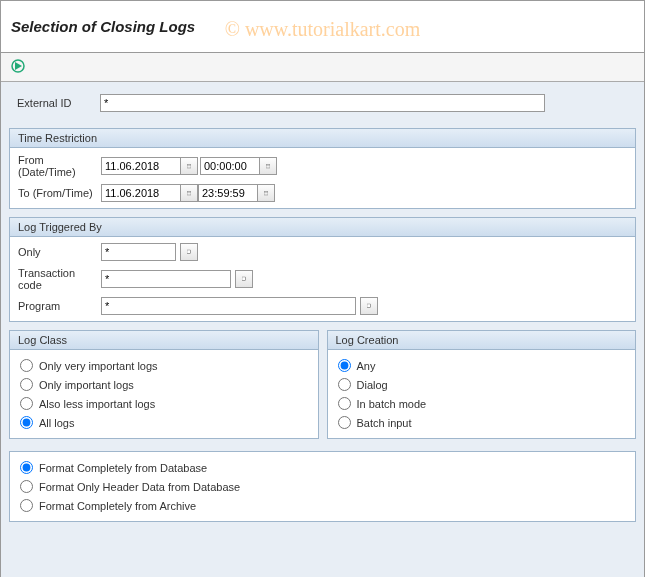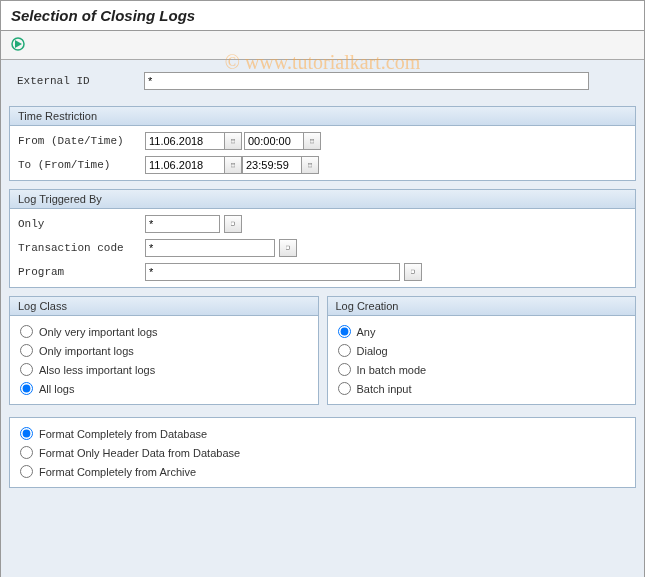--- a/index.html
+++ b/index.html
@@ -1,41 +1,41 @@
 <!DOCTYPE html>
 <html><head>
   <meta charset="utf-8">
   <style>
     * { box-sizing: border-box; font-family: Arial, sans-serif; }
     body { margin: 0; padding: 0; background: #fff; width: 645px; }
     .container { border: 1px solid #999; width: 645px; height: 577px; position: relative; }
-    .title-bar { padding: 6px 10px; border-bottom: 1px solid #999; }
+    .title-bar { padding: 17px 10px; border-bottom: 1px solid #999; }
     .title-bar h1 { font-size: 15px; font-style: italic; font-weight: bold; margin: 0; color: #222; }
     .toolbar { padding: 4px 8px; border-bottom: 1px solid #aaa; background: #f5f5f5; }
     .toolbar-icon { display: inline-flex; align-items: center; justify-content: center; width: 18px; height: 18px; cursor: pointer; }
     .content { padding: 8px; background: #e8eef5; height: calc(577px - 52px); }
     .row { display: flex; align-items: center; margin-bottom: 6px; }
-    .label { font-size: 11px; color: #333; width: 127px; font-family: Liberation Mono, monospace; }
+    .label { font-size: 11px; color: #333; width: 83px; }
     .input { font-size: 11px; padding: 1px 3px; border: 1px solid #999; background: #fff; height: 18px; }
     .input-wide { width: 445px; }
     .input-date { width: 80px; }
     .input-time { width: 60px; }
     .input-small { width: 75px; }
     .input-med { width: 130px; }
     .input-large { width: 255px; }
     .cal-btn { width: 18px; height: 18px; border: 1px solid #999; background: linear-gradient(#fdfdfd,#e5e5e5); margin-left: -1px; cursor: pointer; display: inline-flex; align-items: center; justify-content: center; font-size: 9px; }
     .sh-btn { width: 18px; height: 18px; border: 1px solid #999; background: linear-gradient(#fdfdfd,#e5e5e5); margin-left: 4px; cursor: pointer; display: inline-flex; align-items: center; justify-content: center; }
     .group { border: 1px solid #9fb6cc; border-radius: 0; margin-bottom: 8px; background: #ffffff; }
     .group-title { font-size: 11px; color: #333; background: linear-gradient(#e5eef7, #cdddee); border-bottom: 1px solid #9fb6cc; padding: 3px 8px; }
     .group-body { padding: 6px 8px; }
     .two-col { display: flex; gap: 8px; margin-bottom: 8px; }
     .two-col .group { flex: 1; margin-bottom: 4px; }
     .radio-row { display: flex; align-items: center; font-size: 11px; color: #333; padding: 3px 0; }
     .radio-row input { margin: 0 6px 0 2px; }
-    .watermark { position: absolute; top: 50px; left: 50%; transform: translateX(-50%); font-size: 20px; color: rgba(255,165,60,0.5); font-family: serif; pointer-events: none; z-index: 100; }
+    .watermark { position: absolute; top: 17px; left: 50%; transform: translateX(-50%); font-size: 20px; color: rgba(255,165,60,0.5); font-family: serif; pointer-events: none; z-index: 100; }
     .ext-row { padding: 4px 8px 10px 8px; }
   </style>
 </head>
 <body>
 
 <div class="container">
   <div class="title-bar">
     <h1>Selection of Closing Logs</h1>
   </div>
   <div class="toolbar">

